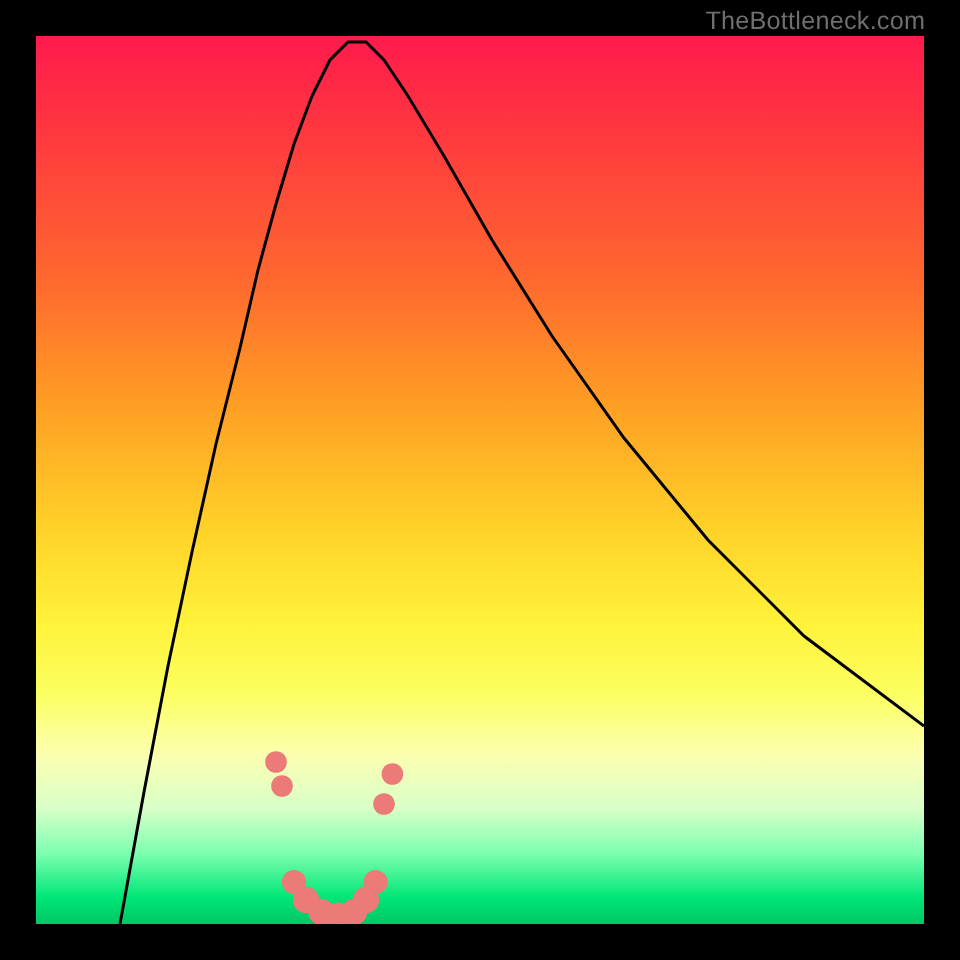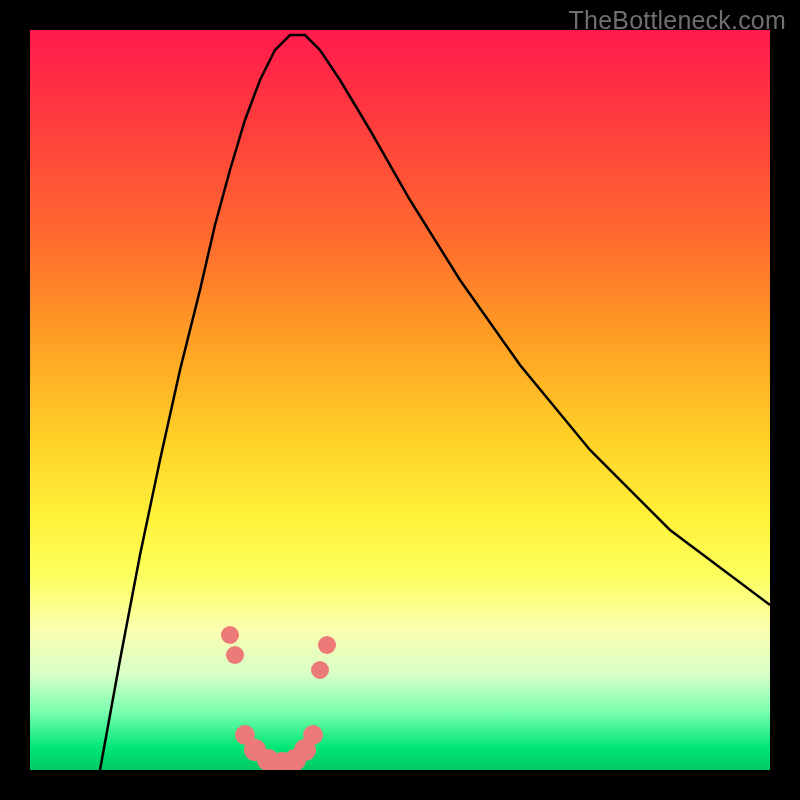--- a/index.html
+++ b/index.html
@@ -29,23 +29,23 @@
       #fbffb0 81%,
       #d8ffc8 87%,
       #7dffb0 92%,
       #00e676 97%,
       #00c864 100%
     );
   }
   .watermark {
     position: absolute;
     top: 6px;
-    right: 14px;
+    right: 29px;
     color: #6f6f6f;
-    font-size: 25px;
+    font-size: 21px;
     font-weight: 400;
     letter-spacing: 0.2px;
     z-index: 5;
   }
   svg.curve {
     position: absolute;
     left: 0;
     top: 0;
     width: 740px;
     height: 740px;

